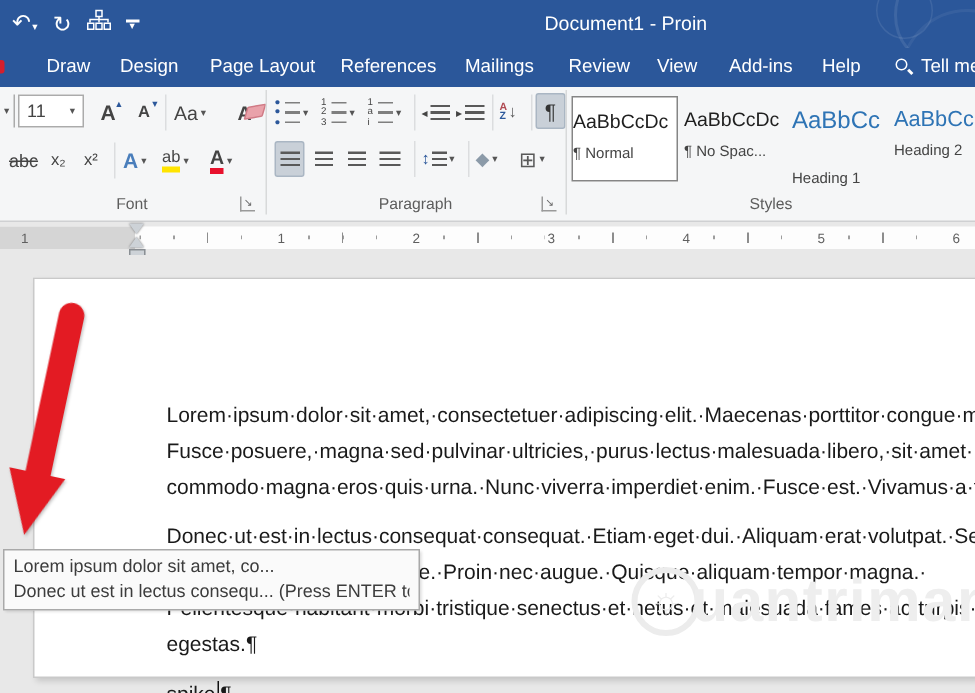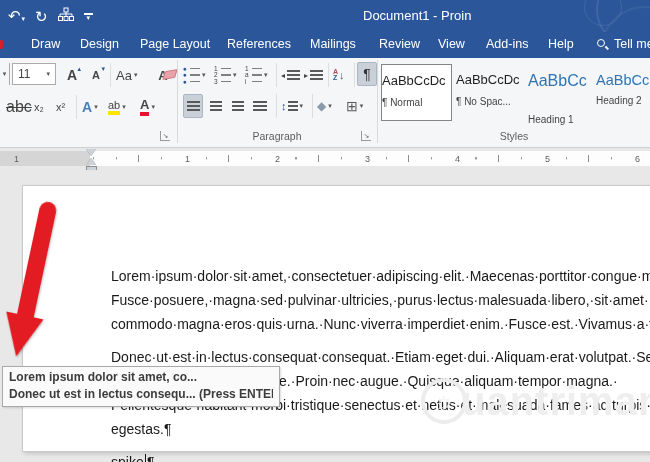--- a/index.html
+++ b/index.html
@@ -37,21 +37,21 @@
   .rbtn.active { background:#c9d0d8; border:1px solid #aab6c3; }
   .caret { font-size:7px; color:#555; margin-left:2px; }
 
   .sizebox { position:absolute; left:12px; top:5px; width:44px; height:22px; background:#fff; border:1px solid #ababab; display:flex; align-items:center; font-size:12px; padding:0 5px; }
   .sizebox .caret { margin-left:auto; }
   .combo-remnant { position:absolute; left:0; top:5px; width:10px; height:22px; border-right:1px solid #ababab; display:flex; align-items:center; justify-content:center; }
   .combo-remnant .caret { margin:0; }
 
   .growA { font-size:14px; font-weight:bold; position:relative; }
   .shrinkA { font-size:11px; font-weight:bold; position:relative; }
-  .strike { font-size:16px; text-decoration:line-through; }
+  .strike { font-size:12px; text-decoration:line-through; }
   .subsup { font-size:11px; }
   .fx-a { font-size:14px; font-weight:bold; color:#4a7ebb; }
   .hl { font-size:11px; line-height:10px; display:inline-block; border-bottom:4px solid #ffe400; padding-bottom:1px; }
   .fc { font-size:13px; font-weight:bold; line-height:12px; display:inline-block; border-bottom:4px solid #e8112d; padding-bottom:1px; }
   .eraser { position:relative; font-size:13px; font-weight:bold; }
   .eraser::after { content:""; position:absolute; right:-8px; top:2px; width:10px; height:7px; background:#e9a2aa; border:1px solid #d07a85; transform:skewX(-25deg) rotate(-10deg); border-radius:1px; }
 
   .mini-list { display:flex; flex-direction:column; gap:2.5px; width:17px; }
   .mini-list .row { display:flex; align-items:center; gap:2px; }
   .mini-list .mk { font-size:6.5px; color:#2b579a; width:5px; line-height:4px; }
@@ -101,21 +101,21 @@
   .text-caret { display:inline-block; width:1.2px; height:15px; background:#111; vertical-align:-2px; margin:0 1px; }
 
   .watermark { position:absolute; left:398px; top:192px; display:flex; align-items:center; color:#ebebeb; user-select:none; }
   .wm-circle { width:46px; height:46px; border:4px solid #ececec; border-radius:50%; display:flex; align-items:center; justify-content:center; font-size:24px; color:#ececec; }
   .wm-text { font-size:40px; font-weight:bold; letter-spacing:1px; color:#eeeeee; margin-left:-6px; }
 
   .red-arrow { position:absolute; left:30px; top:32px; width:38px; height:158px; transform:rotate(12deg); transform-origin:50% 0; z-index:7; filter:drop-shadow(1px 1px 1px rgba(0,0,0,.25)); }
   .red-arrow .tail { position:absolute; left:10.5px; top:0; width:17px; height:118px; background:#e31b23; border-radius:9px 9px 0 0; }
   .red-arrow .head { position:absolute; left:0; top:116px; width:0; height:0; border-left:19px solid transparent; border-right:19px solid transparent; border-top:42px solid #e31b23; }
 
-  .autocomplete-tip { position:absolute; left:2px; top:196px; width:278px; background:#fafafa; border:1px solid #a9a9a9; box-shadow:1px 1px 2px rgba(0,0,0,.15); z-index:6; padding:2px 6px 3px;font-weight:bold; }
+  .autocomplete-tip { position:absolute; left:2px; top:196px; width:278px; background:#fafafa; border:1px solid #a9a9a9; box-shadow:1px 1px 2px rgba(0,0,0,.15); z-index:6; padding:2px 6px 3px; }
   .autocomplete-tip div { font-size:12px; line-height:17px; color:#3c3c3c; white-space:nowrap; overflow:hidden; }
 </style>
 </head>
 <body>
 
 <div id="app">
 
   <div class="titlebar">
     <div class="swirl s1"></div>
     <div class="swirl s2"></div>
@@ -198,20 +198,21 @@
       </div>
     <div class="rbtn" style="left:108px;top:37px">
         <span class="hl">ab</span>
         <span class="caret">▾</span>
       </div>
     <div class="rbtn" style="left:140px;top:37px">
         <span class="fc">A</span>
         <span class="caret">▾</span>
       </div>
 
+    <div class="grp-label" style="left:0;width:176px">Font</div>
     <div class="launcher" style="left:160px">↘</div>
     <div class="grp-divider" style="left:177px"></div>
 
     <div class="rbtn" style="left:183px;top:5px">
       <span class="mini-list">
         <span class="row">
             <span class="mk">●</span>
             <span class="bar"></span>
           </span>
         <span class="row">

